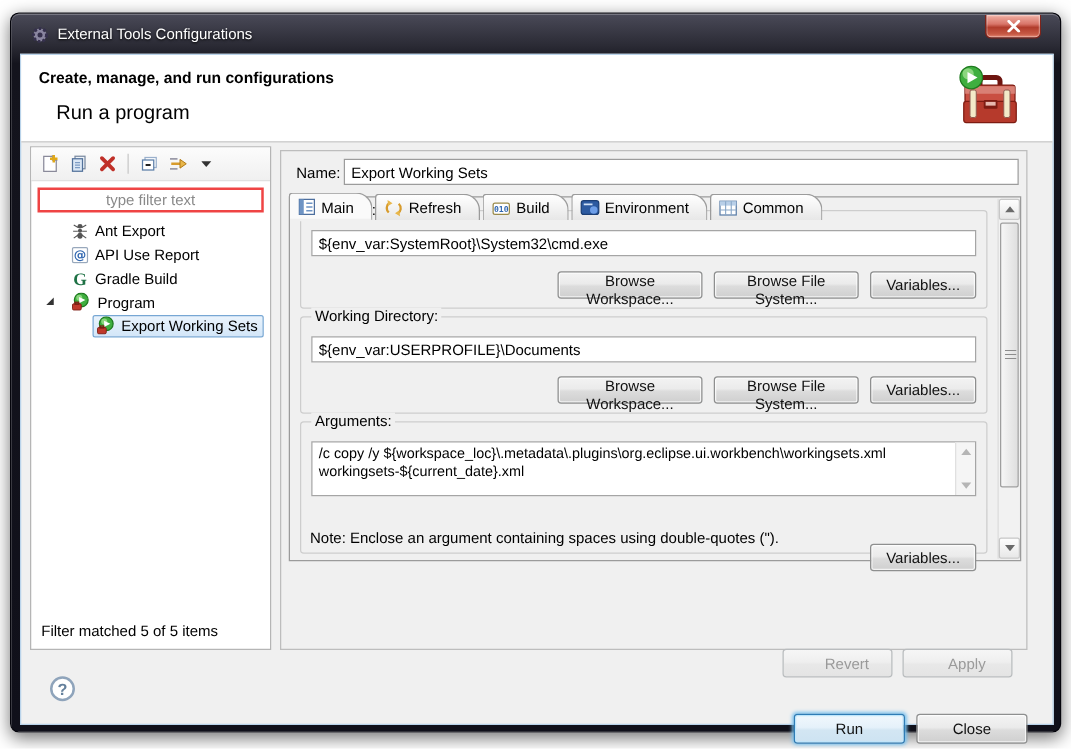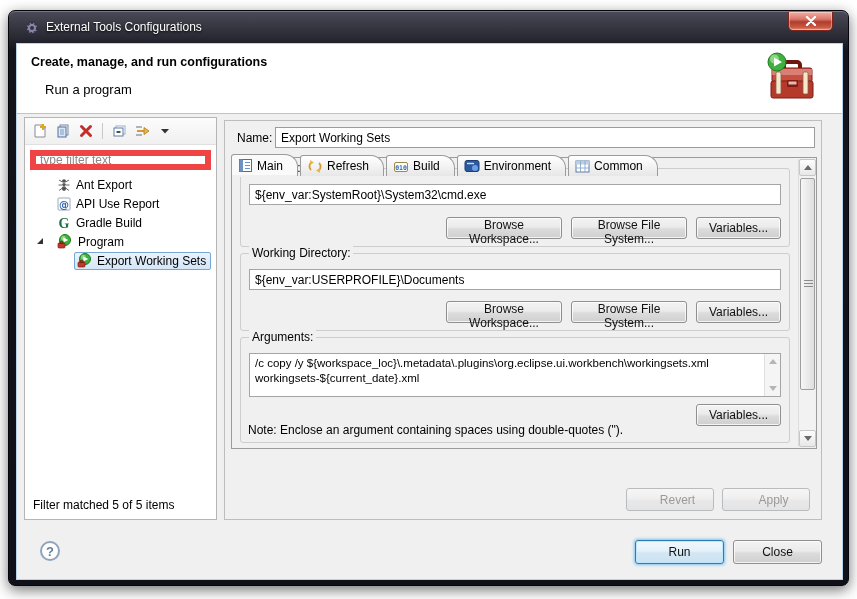--- a/index.html
+++ b/index.html
@@ -23,33 +23,33 @@
     text-align:center; line-height:17px; font-size:12px; cursor:default;
     text-shadow:0 1px 1px rgba(0,0,0,.6); }
 
   .win-content { position:absolute; left:7px; top:32px; width:827px; height:537px;
     border:1px solid #b9d3ea; background:#f0f0f0; }
 
   
   .hdr { position:absolute; left:0; top:0; width:825px; height:70px; background:#fff;
     border-bottom:1px solid #c3c3c3; }
   .hdr-title { position:absolute; left:14px; top:11px; font-weight:bold; font-size:12.5px; }
-  .hdr-sub { position:absolute; left:28px; top:38px; font-size:13px; }
+  .hdr-sub { position:absolute; left:28px; top:38px; font-size:16px; }
   .toolbox { position:absolute; right:22px; top:6px; width:58px; height:58px; }
 
   
   .lpanel { position:absolute; left:7px; top:73px; width:193px; height:403px;
     background:#fff; border:1px solid #b5b5b5; }
   .ltoolbar { position:absolute; left:0; top:0; right:0; height:27px;
     background:linear-gradient(#fcfcfc,#f0f0f0); border-bottom:1px solid #e0e0e0;
     display:flex; align-items:center; padding-left:6px; gap:5px; }
   .tico { width:18px; height:18px; display:flex; align-items:center; justify-content:center; cursor:default; }
   .tsep { width:1px; height:16px; background:#c8c8c8; margin:0 2px; }
   .filter-input { position:absolute; left:5px; top:32px; width:181px; height:20px;
-    border:6px solid #ef4444; padding:0 4px; font:12px "Liberation Sans",sans-serif; color:#ec4899; }
+    border:2px solid #ef4444; padding:0 4px; font:12px "Liberation Sans",sans-serif; color:#ec4899;text-align:center; }
   .filter-input::placeholder { color:#8a8a8a; opacity:1; }
   .tree { position:absolute; left:0; top:57px; right:0; }
   .trow { position:relative; height:19px; display:flex; align-items:center; }
   .trow .arrow { position:absolute; left:11px; top:5px; }
   .trow .lab { margin-left:5px; white-space:nowrap; }
   .ind0 { padding-left:32px; }
   .ind1 { padding-left:49px; }
   .selbox { display:flex; align-items:center; height:18px; padding:0 4px 0 2px;
     border:1px solid #77a7d4; border-radius:2px;
     background:linear-gradient(#eaf3fc,#d3e6f8); }
@@ -77,21 +77,21 @@
 
   
   .group { position:absolute; left:8px; width:550px; border:1px solid #cdcdcd; border-radius:3px; }
   .group-label { position:absolute; top:-8px; left:8px; background:#f0f0f0; padding:0 3px; font-size:12px; }
   .field { position:absolute; left:8px; right:8px; top:15px; height:21px; background:#fff;
     border:1px solid #a5a5a5; font:12px "Liberation Sans",sans-serif; padding:0 5px; }
   .btnrow { position:absolute; right:8px; bottom:7px; display:flex; gap:9px; }
   .b7 { font:12px "Liberation Sans",sans-serif; color:#111; height:22px;
     border:1px solid #8e8f8f; border-radius:3px; padding:0 10px;
     background:linear-gradient(#f3f3f3,#ebebeb 45%,#dcdcdc 55%,#cfcfcf);
-    box-shadow:inset 0 0 0 1px rgba(255,255,255,.75); cursor:default; }
+    box-shadow:inset 0 0 0 1px rgba(255,255,255,.75); cursor:default;margin-top:31px; }
   .b7.w1 { width:116px; } .b7.w2 { width:85px; }
   .b7.disabled { color:#9a9a9a; border-color:#b9bcbe;
     background:linear-gradient(#f6f6f6,#efefef 45%,#e8e8e8 55%,#e4e4e4); box-shadow:none; }
   .b7.default { border-color:#2f7cb5; box-shadow:0 0 3px 1px #7cc3ef, inset 0 0 0 1px #bfe6fb;
     background:linear-gradient(#f1f8fd,#e5f1fa 45%,#d3e6f3 55%,#cde3f2); }
 
   .argwrap { position:absolute; left:8px; right:8px; top:15px; height:44px; background:#fff;
     border:1px solid #a5a5a5; }
   .argtext { position:absolute; left:5px; top:2px; width:516px; font-size:11.5px; line-height:15px;
     white-space:pre-wrap; word-wrap:break-word; }

